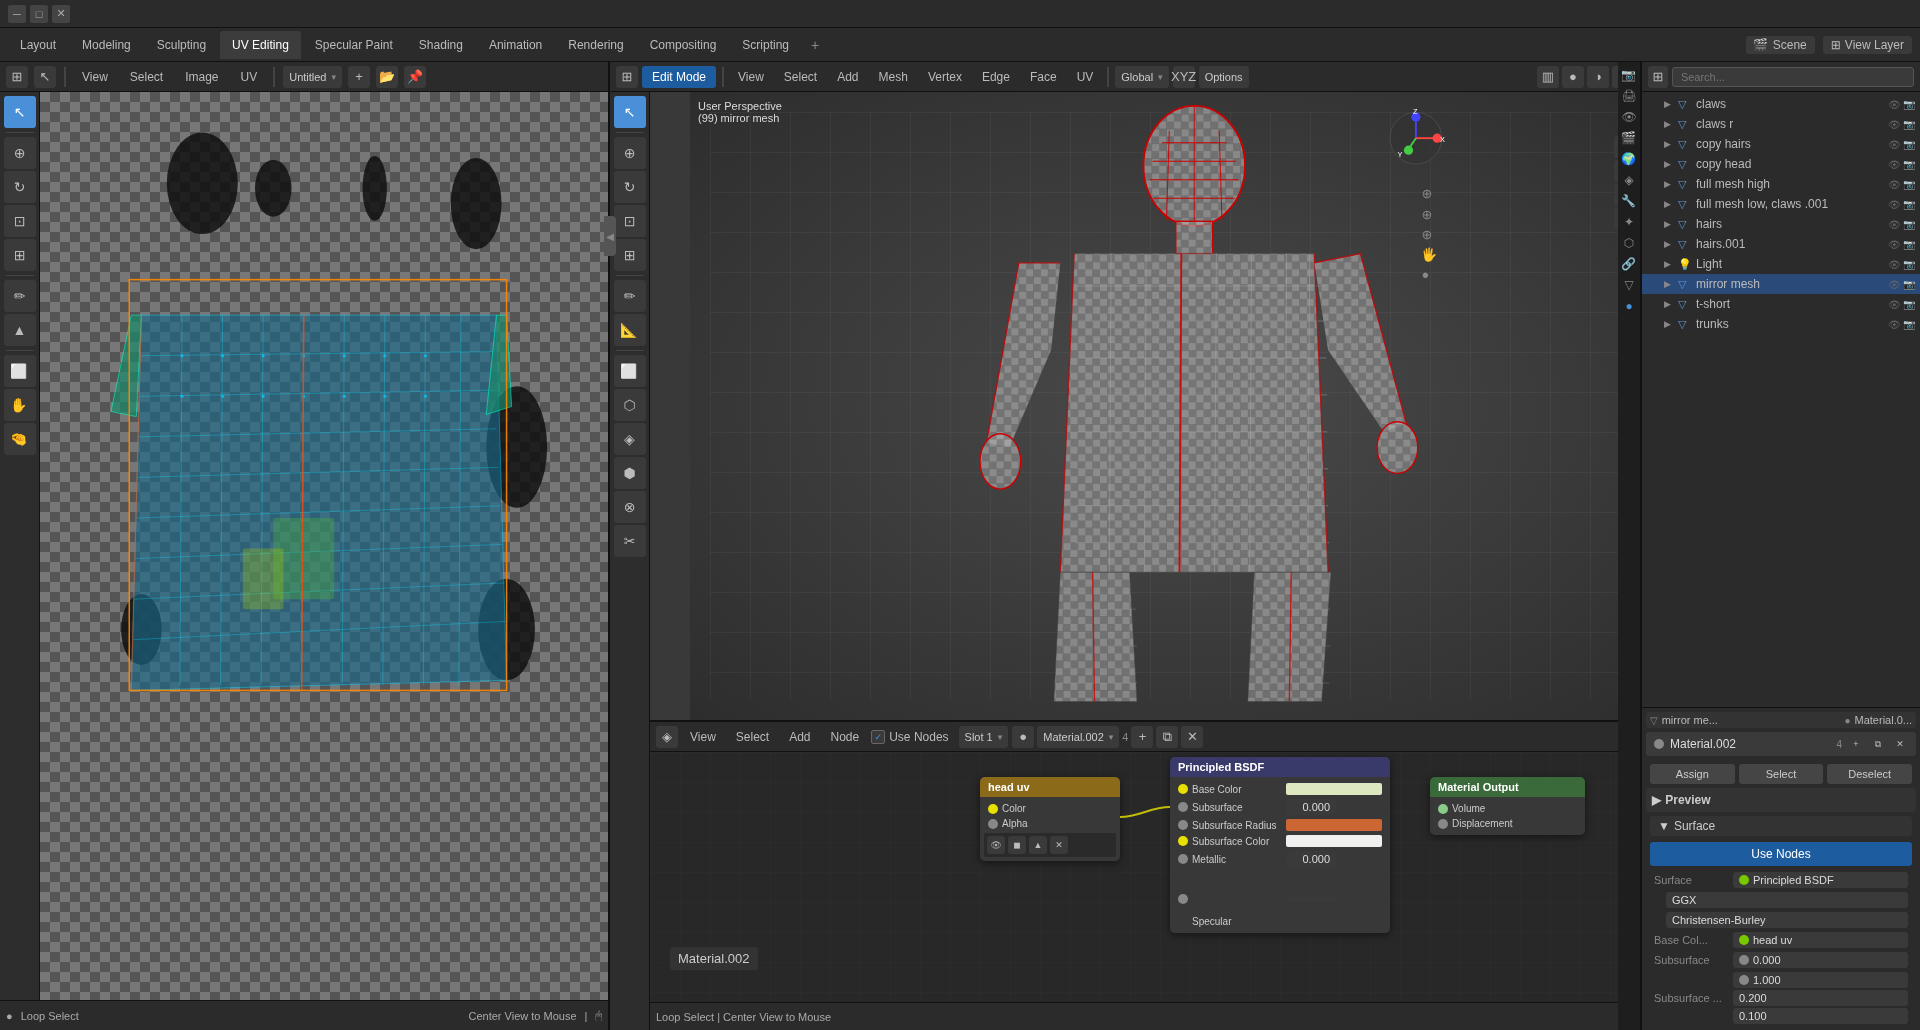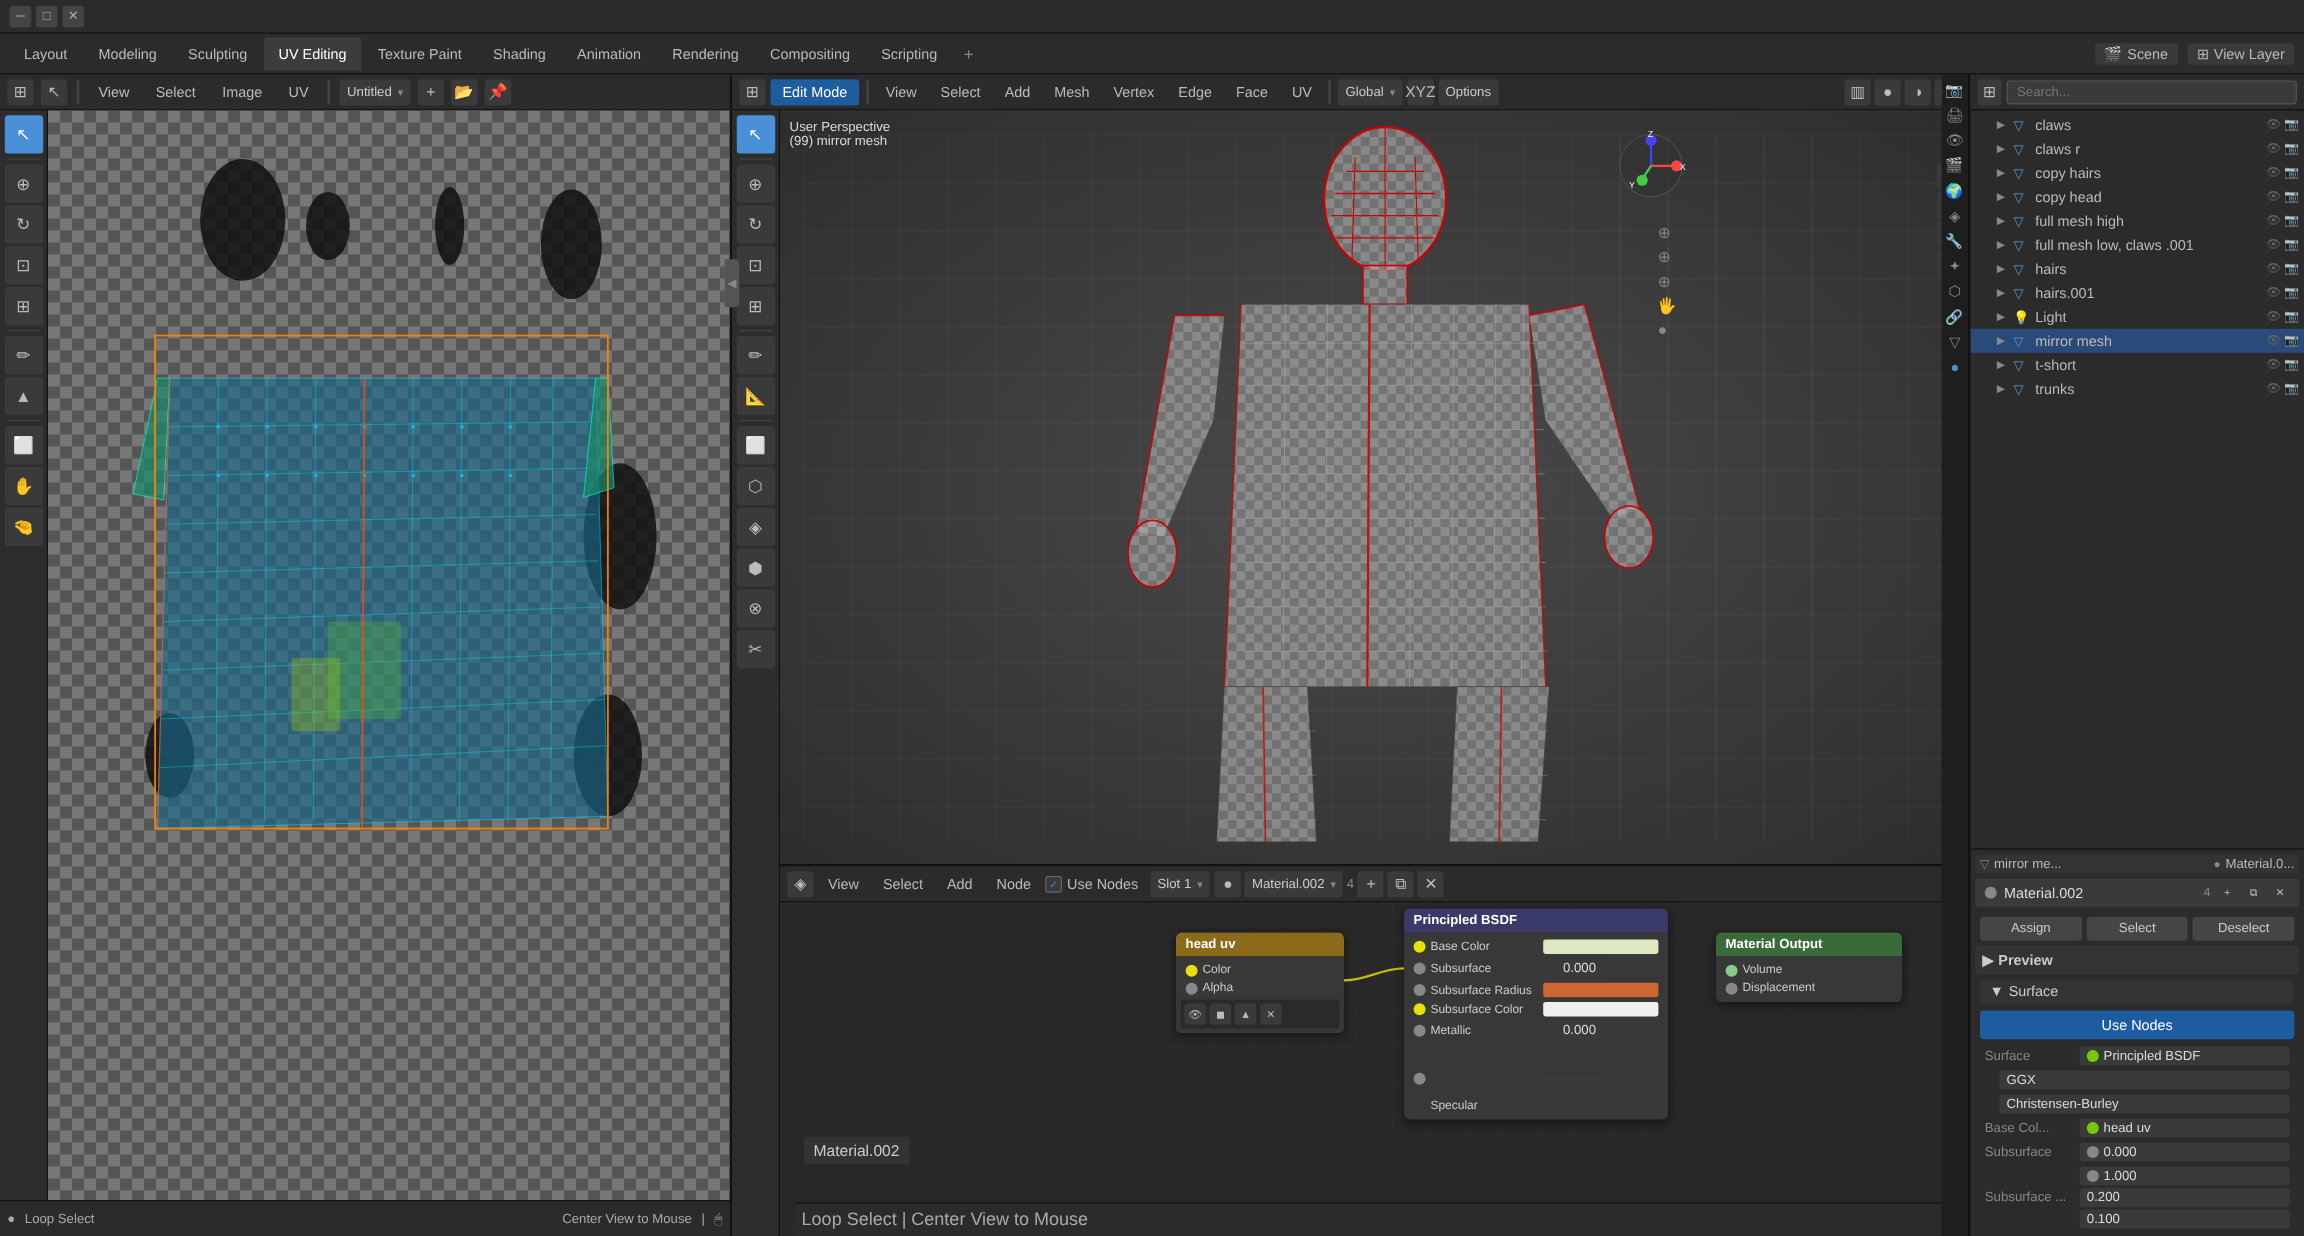--- a/index.html
+++ b/index.html
@@ -249,20 +249,21 @@
       right: 0;
       bottom: 310px;
       background: #393939;
       overflow: hidden;
     }
     #viewport-canvas .model-area {
       width: 100%;
       height: 100%;
       position: relative;
       background: radial-gradient(ellipse at center, #4a4a4a 0%, #2d2d2d 100%);
+      margin-left: 40px;
     }
 
     
     #node-editor {
       position: absolute;
       top: 30px;
       left: 0;
       right: 0;
       bottom: 0;
       top: auto;
@@ -672,23 +673,22 @@
       bottom: 0;
       left: 0;
       right: 0;
       height: 28px;
       background: #2b2b2b;
       border-top: 1px solid #111;
       display: flex;
       align-items: center;
       padding: 0 6px;
       gap: 4px;
-      font-size: 15px;
+      font-size: 11px;
       color: #aaa;
-      margin-left: 12px;
     }
 
     
     .hdr-menu {
       padding: 2px 8px;
       cursor: pointer;
       border-radius: 3px;
       color: #bbb;
       font-size: 12px;
     }
@@ -716,21 +716,21 @@
     <button class="win-btn">□</button>
     <button class="win-btn">✕</button>
   </div>
 </div>
 
 <div id="toptabs">
   <div class="toptab">Layout</div>
   <div class="toptab">Modeling</div>
   <div class="toptab">Sculpting</div>
   <div class="toptab active">UV Editing</div>
-  <div class="toptab">Texture Paint</div>
+  <div class="toptab">Specular Paint</div>
   <div class="toptab">Shading</div>
   <div class="toptab">Animation</div>
   <div class="toptab">Rendering</div>
   <div class="toptab">Compositing</div>
   <div class="toptab">Scripting</div>
   <div class="toptab-add">+</div>
   <div class="toptab-scene">
     <div class="scene-block">
       <span>🎬</span>
       <span>Scene</span>

